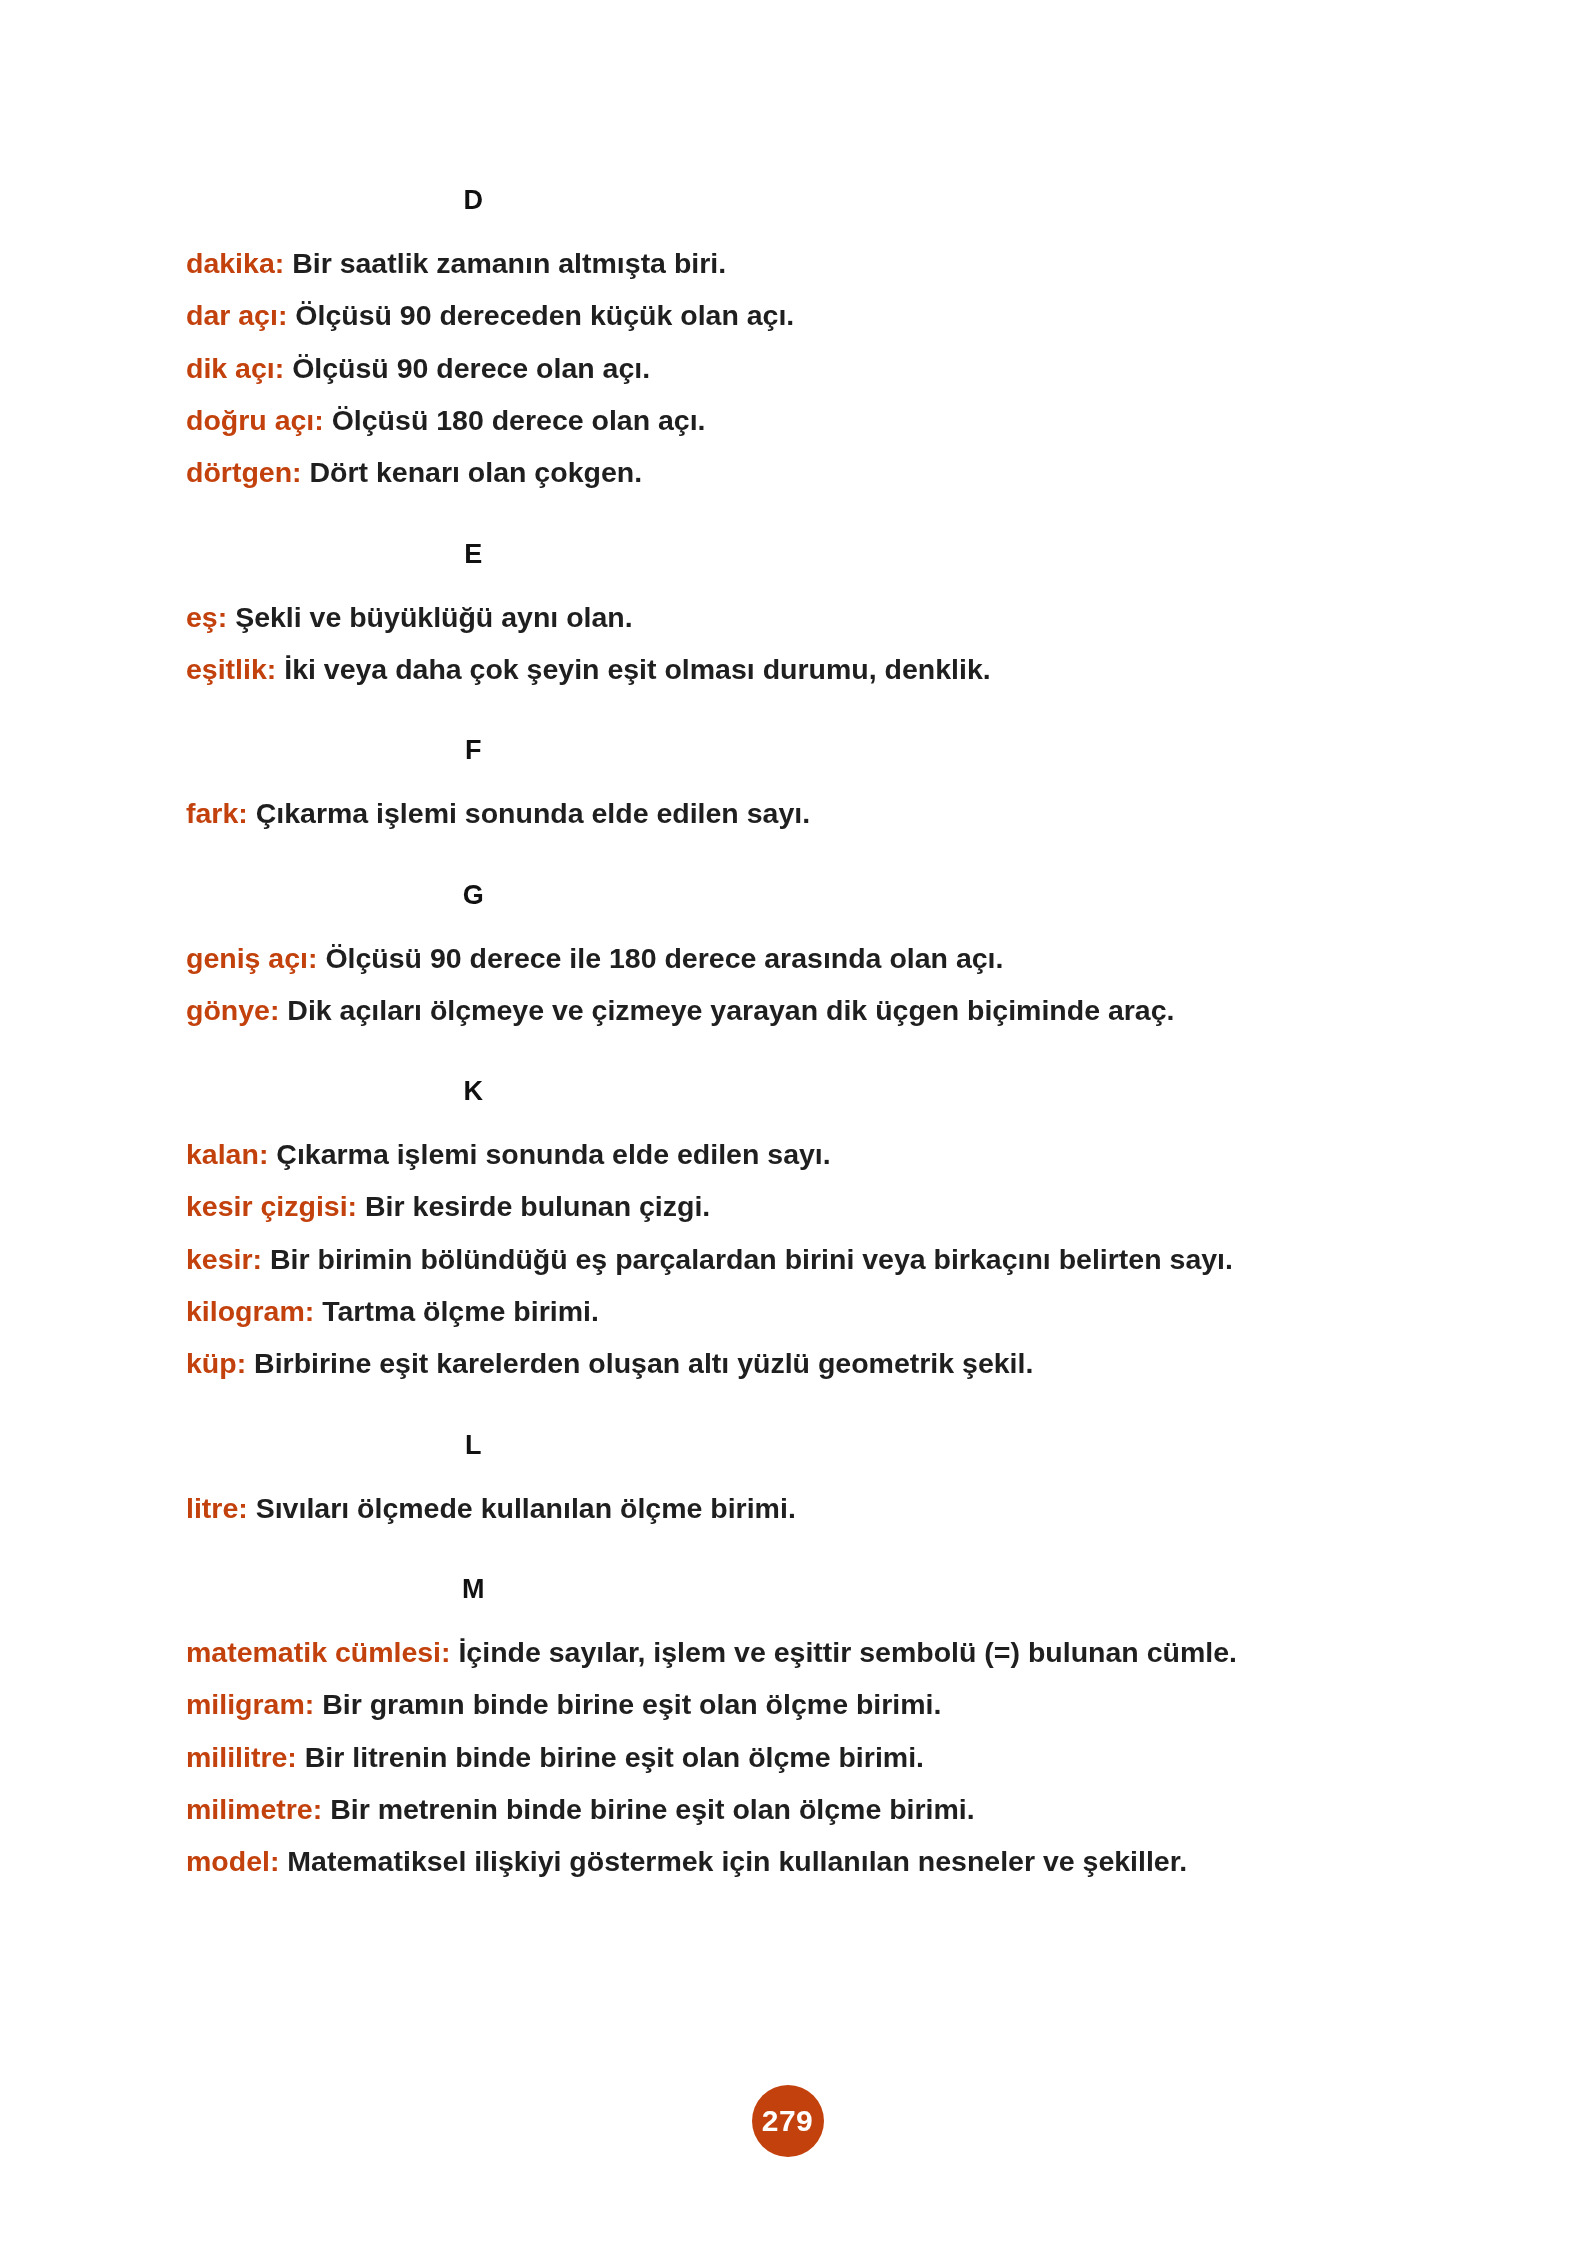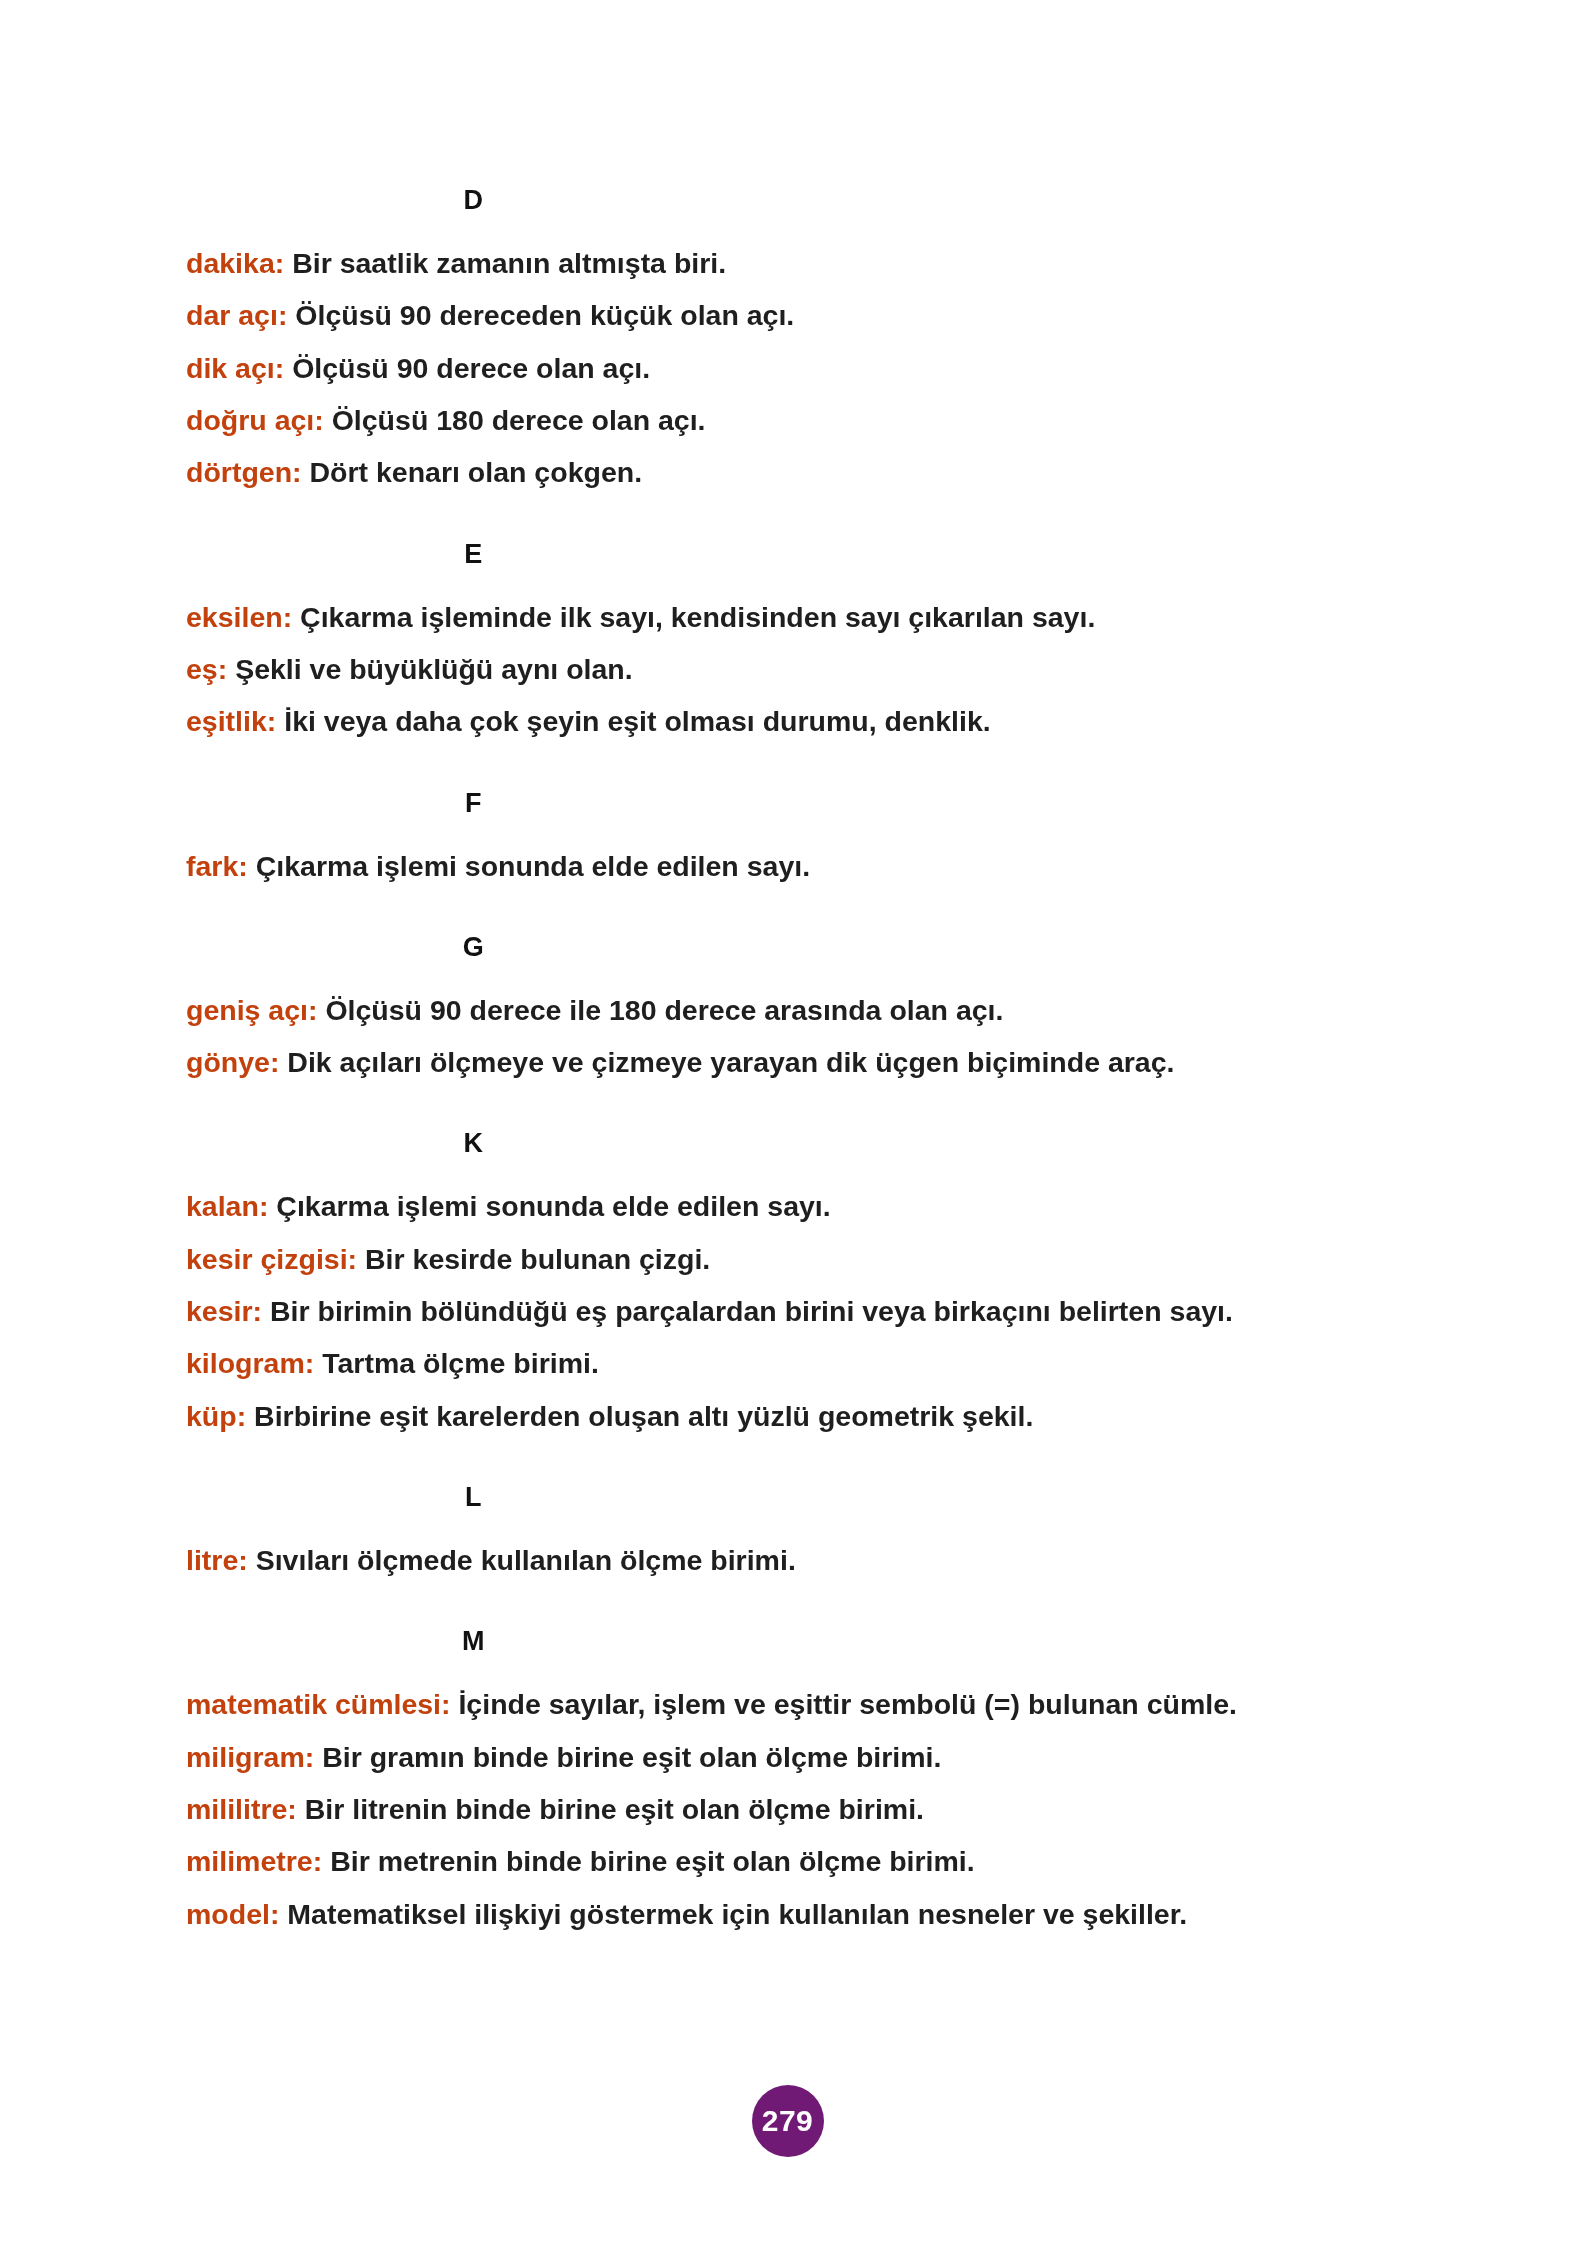--- a/index.html
+++ b/index.html
@@ -69,21 +69,21 @@
     margin-top: 0;
   }
   .page-number {
     position: absolute;
     left: 50%;
     transform: translateX(-50%);
     top: 2085px;
     width: 72px;
     height: 72px;
     border-radius: 50%;
-    background: #701a75;
+    background: #c2410c;
     color: #ffffff;
     font-size: 30px;
     font-weight: bold;
     display: flex;
     align-items: center;
     justify-content: center;
     letter-spacing: 0.5px;
     box-sizing: border-box;
   }
 </style>
@@ -113,24 +113,20 @@
       </p>
       <p class="entry">
         <span class="term">dörtgen:</span>
         <span class="definition">Dört kenarı olan çokgen.</span>
       </p>
     </div>
 
     <div class="section">
       <div class="section-letter">E</div>
       <p class="entry">
-        <span class="term">eksilen:</span>
-        <span class="definition">Çıkarma işleminde ilk sayı, kendisinden sayı çıkarılan sayı.</span>
-      </p>
-      <p class="entry">
         <span class="term">eş:</span>
         <span class="definition">Şekli ve büyüklüğü aynı olan.</span>
       </p>
       <p class="entry">
         <span class="term">eşitlik:</span>
         <span class="definition">İki veya daha çok şeyin eşit olması durumu, denklik.</span>
       </p>
     </div>
 
     <div class="section">

